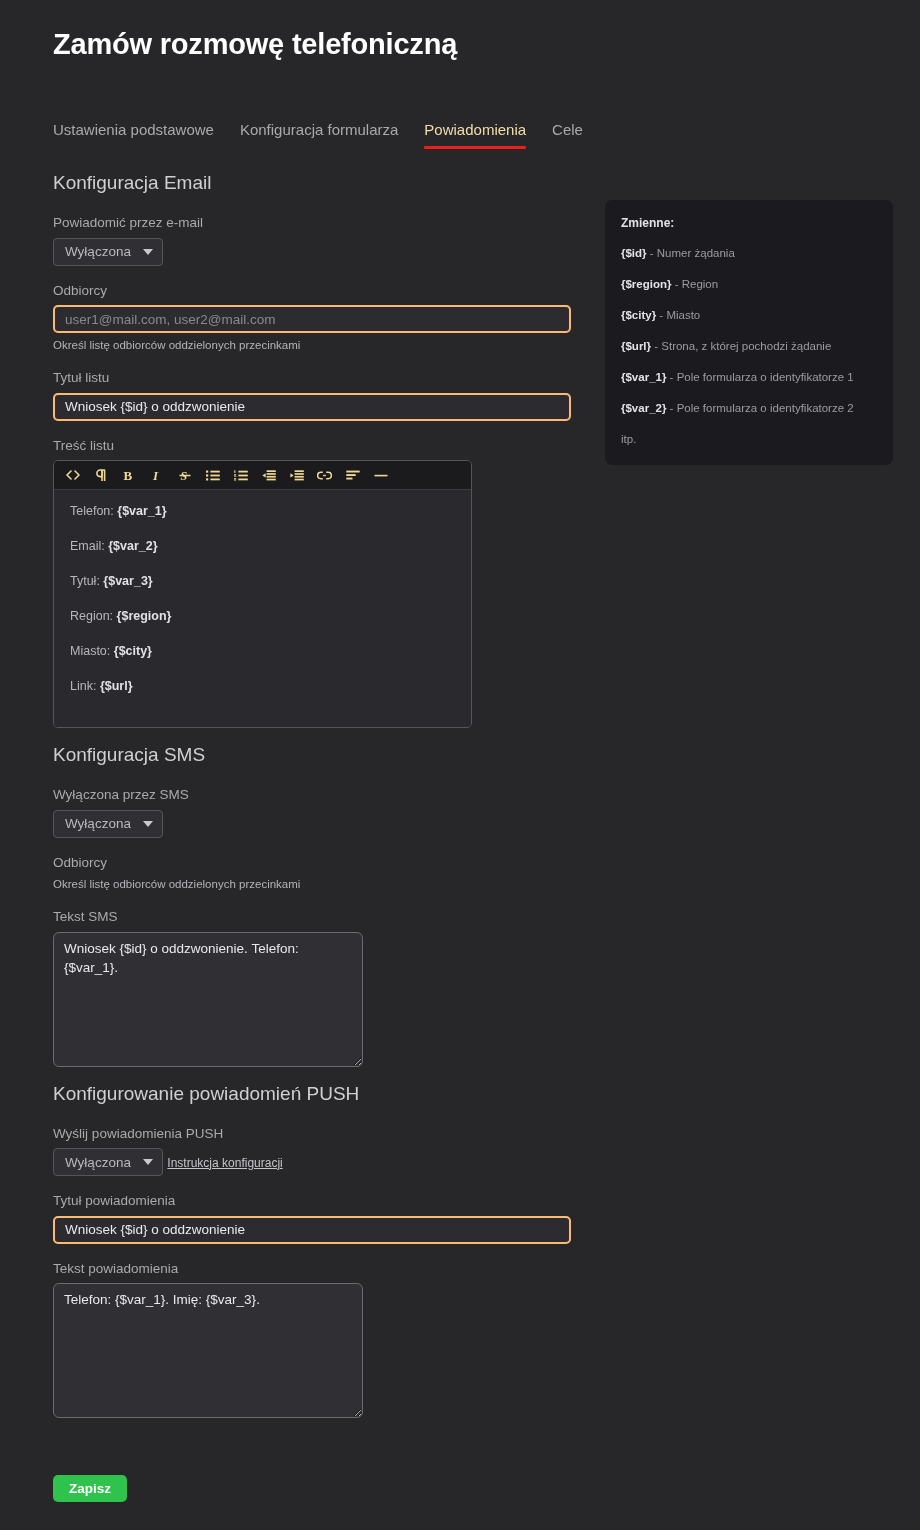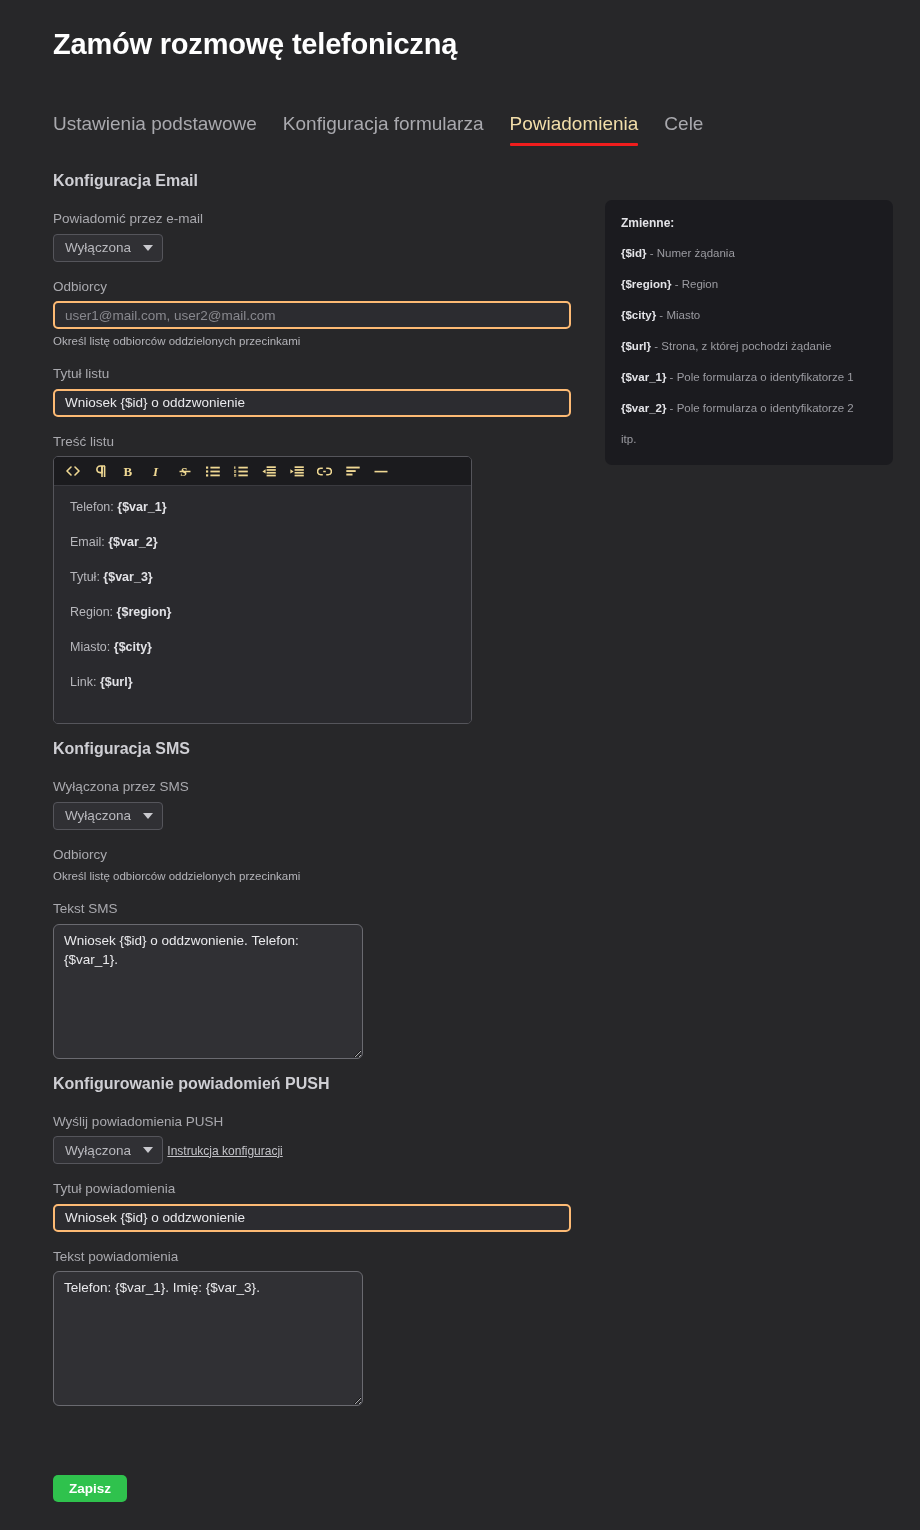--- a/index.html
+++ b/index.html
@@ -39,25 +39,26 @@
   .tabs {
     position: absolute;
     left: 53px;
     top: 113px;
     display: flex;
     align-items: flex-start;
     gap: 26px;
   }
   .tab {
     position: relative;
-    font-size: 19px;
+    font-size: 15px;
     color: #a9a9ae;
     padding: 0 0 11px 0;
     cursor: pointer;
     white-space: nowrap;
+    margin-top: 8px;
   }
   .tab.active {
     color: #f2deaa;
   }
   .tab.active::after {
     content: "";
     position: absolute;
     left: 0;
     right: 0;
     bottom: 0;
@@ -68,22 +69,22 @@
 
   
   .form-col {
     position: absolute;
     left: 53px;
     top: 172px;
     width: 520px;
   }
 
   .section-title {
-    font-size: 16px;
-    font-weight: bold;
+    font-size: 19px;
+    font-weight: normal;
     color: #cfcfd4;
     margin: 0 0 20px 0;
   }
   .section-title.spaced {
   }
 
   .field {
     margin-bottom: 16px;
   }
   .field-label {

